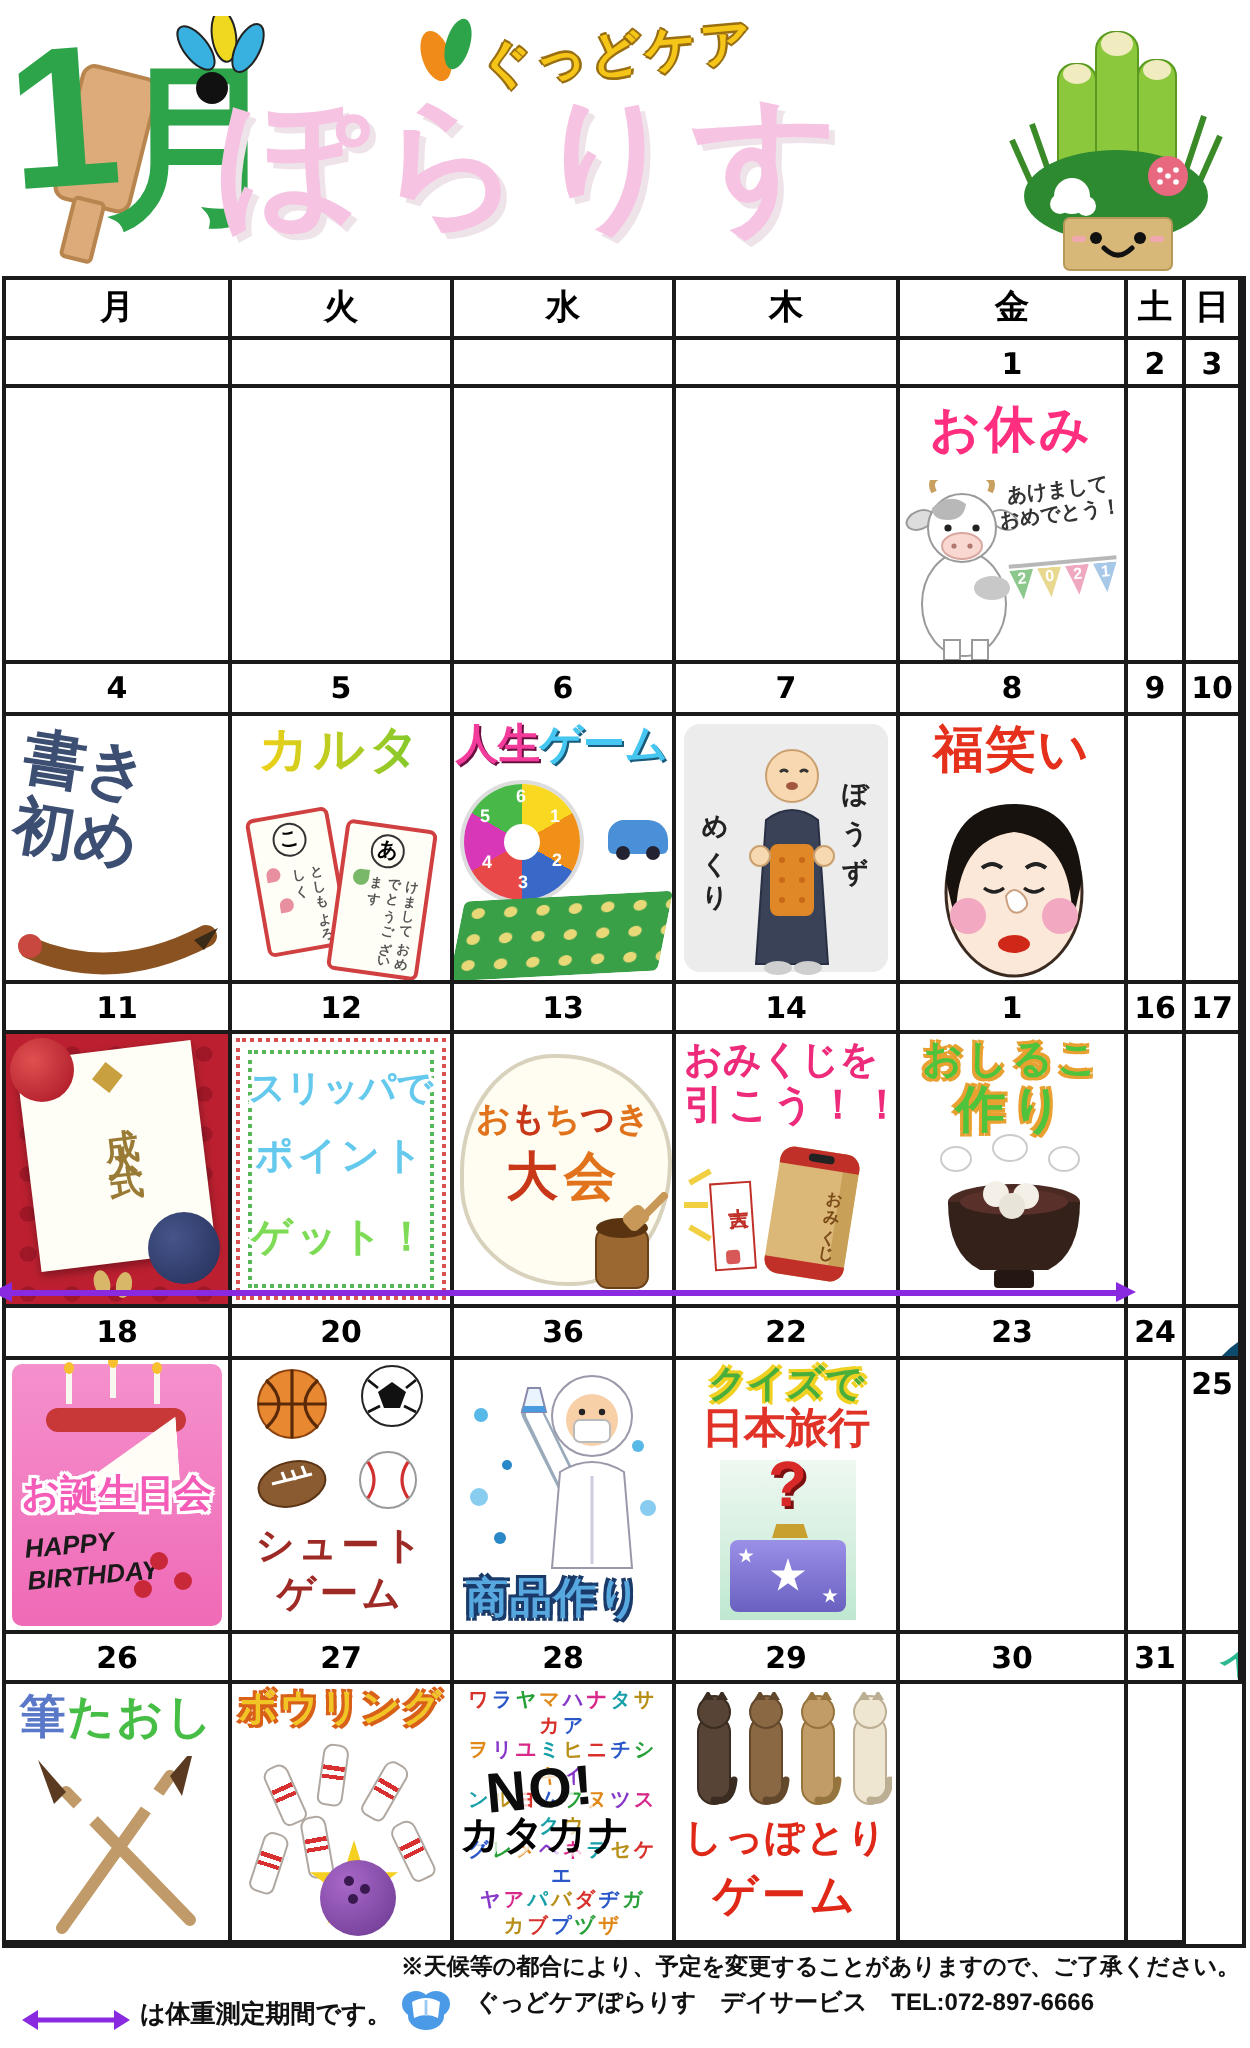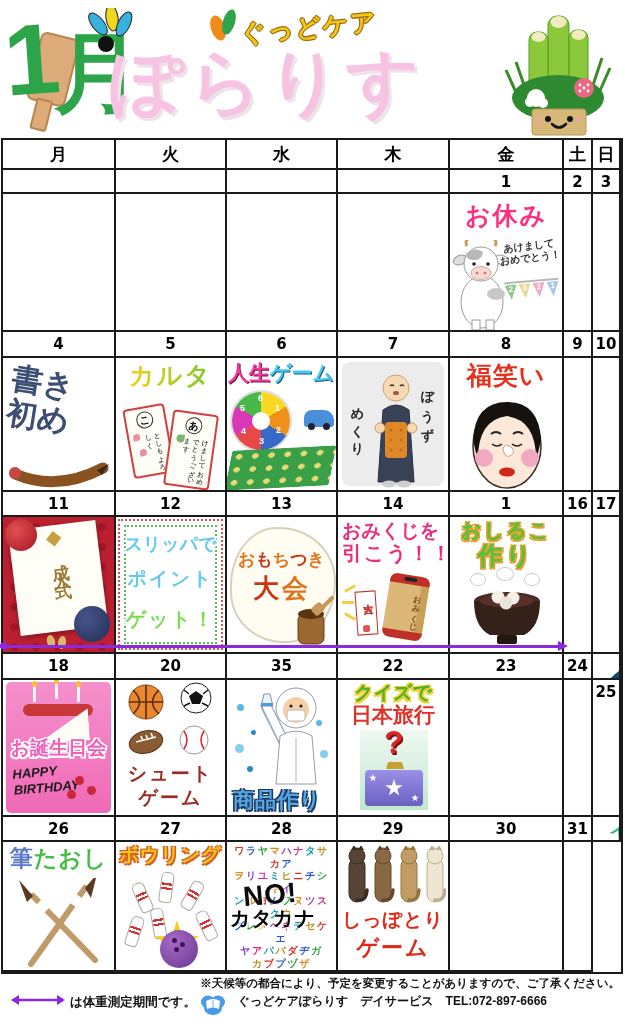--- a/index.html
+++ b/index.html
@@ -27,21 +27,21 @@
   .pin{position:absolute;width:11px;height:29px;background:linear-gradient(180deg,#fff 34%,#d83030 34%,#d83030 42%,#fff 42%,#fff 50%,#d83030 50%,#d83030 57%,#fff 57%);border:1px solid #b0a8a0;border-radius:5px 5px 4px 4px}
   .kana{font-size:10px;font-weight:900;letter-spacing:1.6px;line-height:12.5px;text-align:center}
   #warrow{position:absolute;left:2px;top:505px;width:554px;height:3px;background:#8a2ae0}
   #warrow .ah{position:absolute;top:-4px;width:0;height:0;border-top:5.5px solid transparent;border-bottom:5.5px solid transparent}
   #warrow .l{left:-9px;border-right:10px solid #8a2ae0}
   #warrow .r{right:-9px;border-left:10px solid #8a2ae0}
   
   #ftr{position:absolute;top:974px;left:0;width:625px;height:50px}
   #ftr .note{position:absolute;right:5px;top:2px;font-size:11.5px;font-weight:700;color:#111}
   #ftr .org{position:absolute;right:78px;top:19px;font-size:12px;font-weight:700;color:#111}
-  #legend{position:absolute;left:10px;top:20px;display:flex;align-items:flex-start;gap:4px}
+  #legend{position:absolute;left:10px;top:20px;display:flex;align-items:flex-end;gap:4px}
   #legend .ltx{font-size:12.5px;font-weight:700;color:#111}
 </style>
 </head>
 <body>
 
 <div id="hdr">
   <div id="hago" class="p">
       <span class="pad"></span>
       <span class="grip"></span>
     </div>
@@ -298,21 +298,21 @@
         <circle cx="45" cy="13" r="6.5" fill="#f4f0e8"></circle>
         <circle cx="38" cy="18" r="6.5" fill="#e8e4da"></circle>
       <rect x="29" y="50" width="20" height="9" rx="2" fill="#241610"></rect>
     </svg>
   </div>
   <div class="c"></div>
   <div class="c"></div>
 
   <div class="c dt">18</div>
   <div class="c dt">20</div>
-  <div class="c dt">35</div>
+  <div class="c dt">36</div>
   <div class="c dt">22</div>
   <div class="c dt">23</div>
   <div class="c dt">24</div>
 
   <div class="c">
     <div class="p" style="left:4px;top:8px;width:102px;height:102px;border-radius:50%;background:#0c4a6e">
       <span class="p" style="left:17px;top:16px;width:70px;height:38px;background:#fdfdf8;clip-path:polygon(7% 0,93% 0,100% 100%,0 100%);transform:rotate(-2deg)"></span>
       <span class="tx" style="left:22px;top:28px;font-size:13.5px;color:#3ed04e">DVD鑑賞</span>
       <span class="p" style="left:14px;top:74px;width:13px;height:16px;background:#141c38;border-radius:50% 50% 0 0"></span>
       <span class="p" style="left:32px;top:78px;width:13px;height:16px;background:#141c38;border-radius:50% 50% 0 0"></span>

